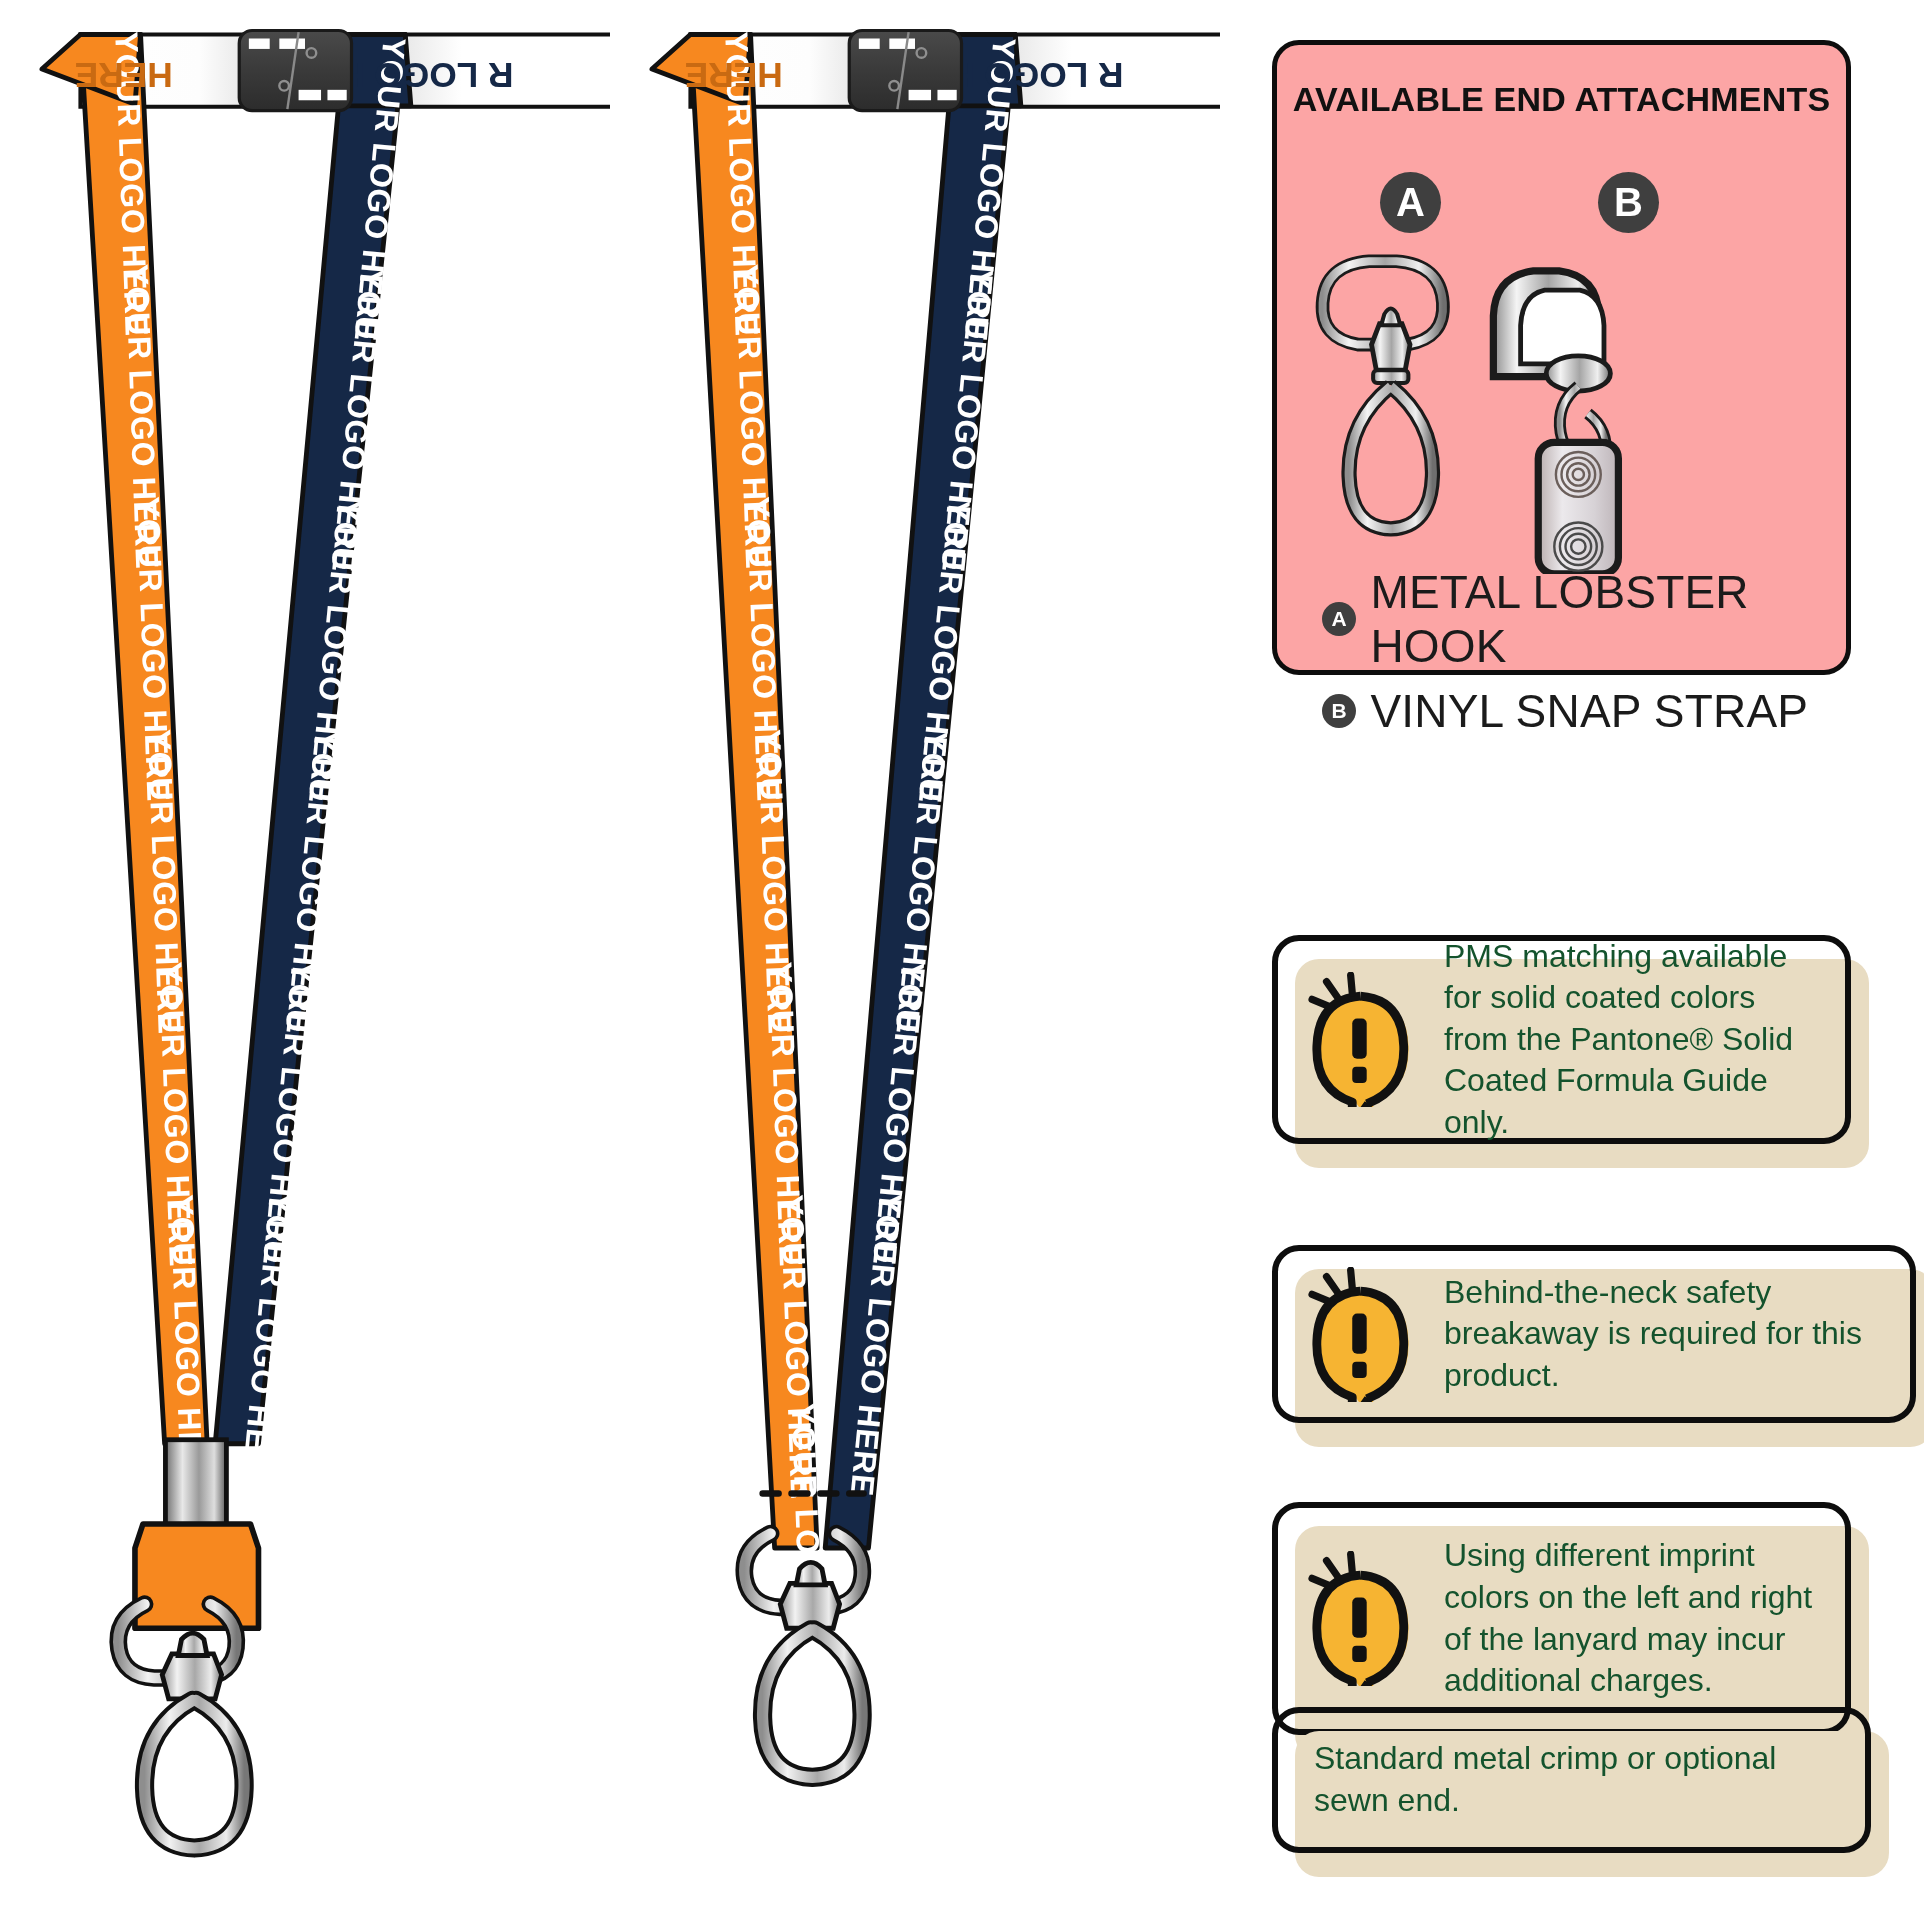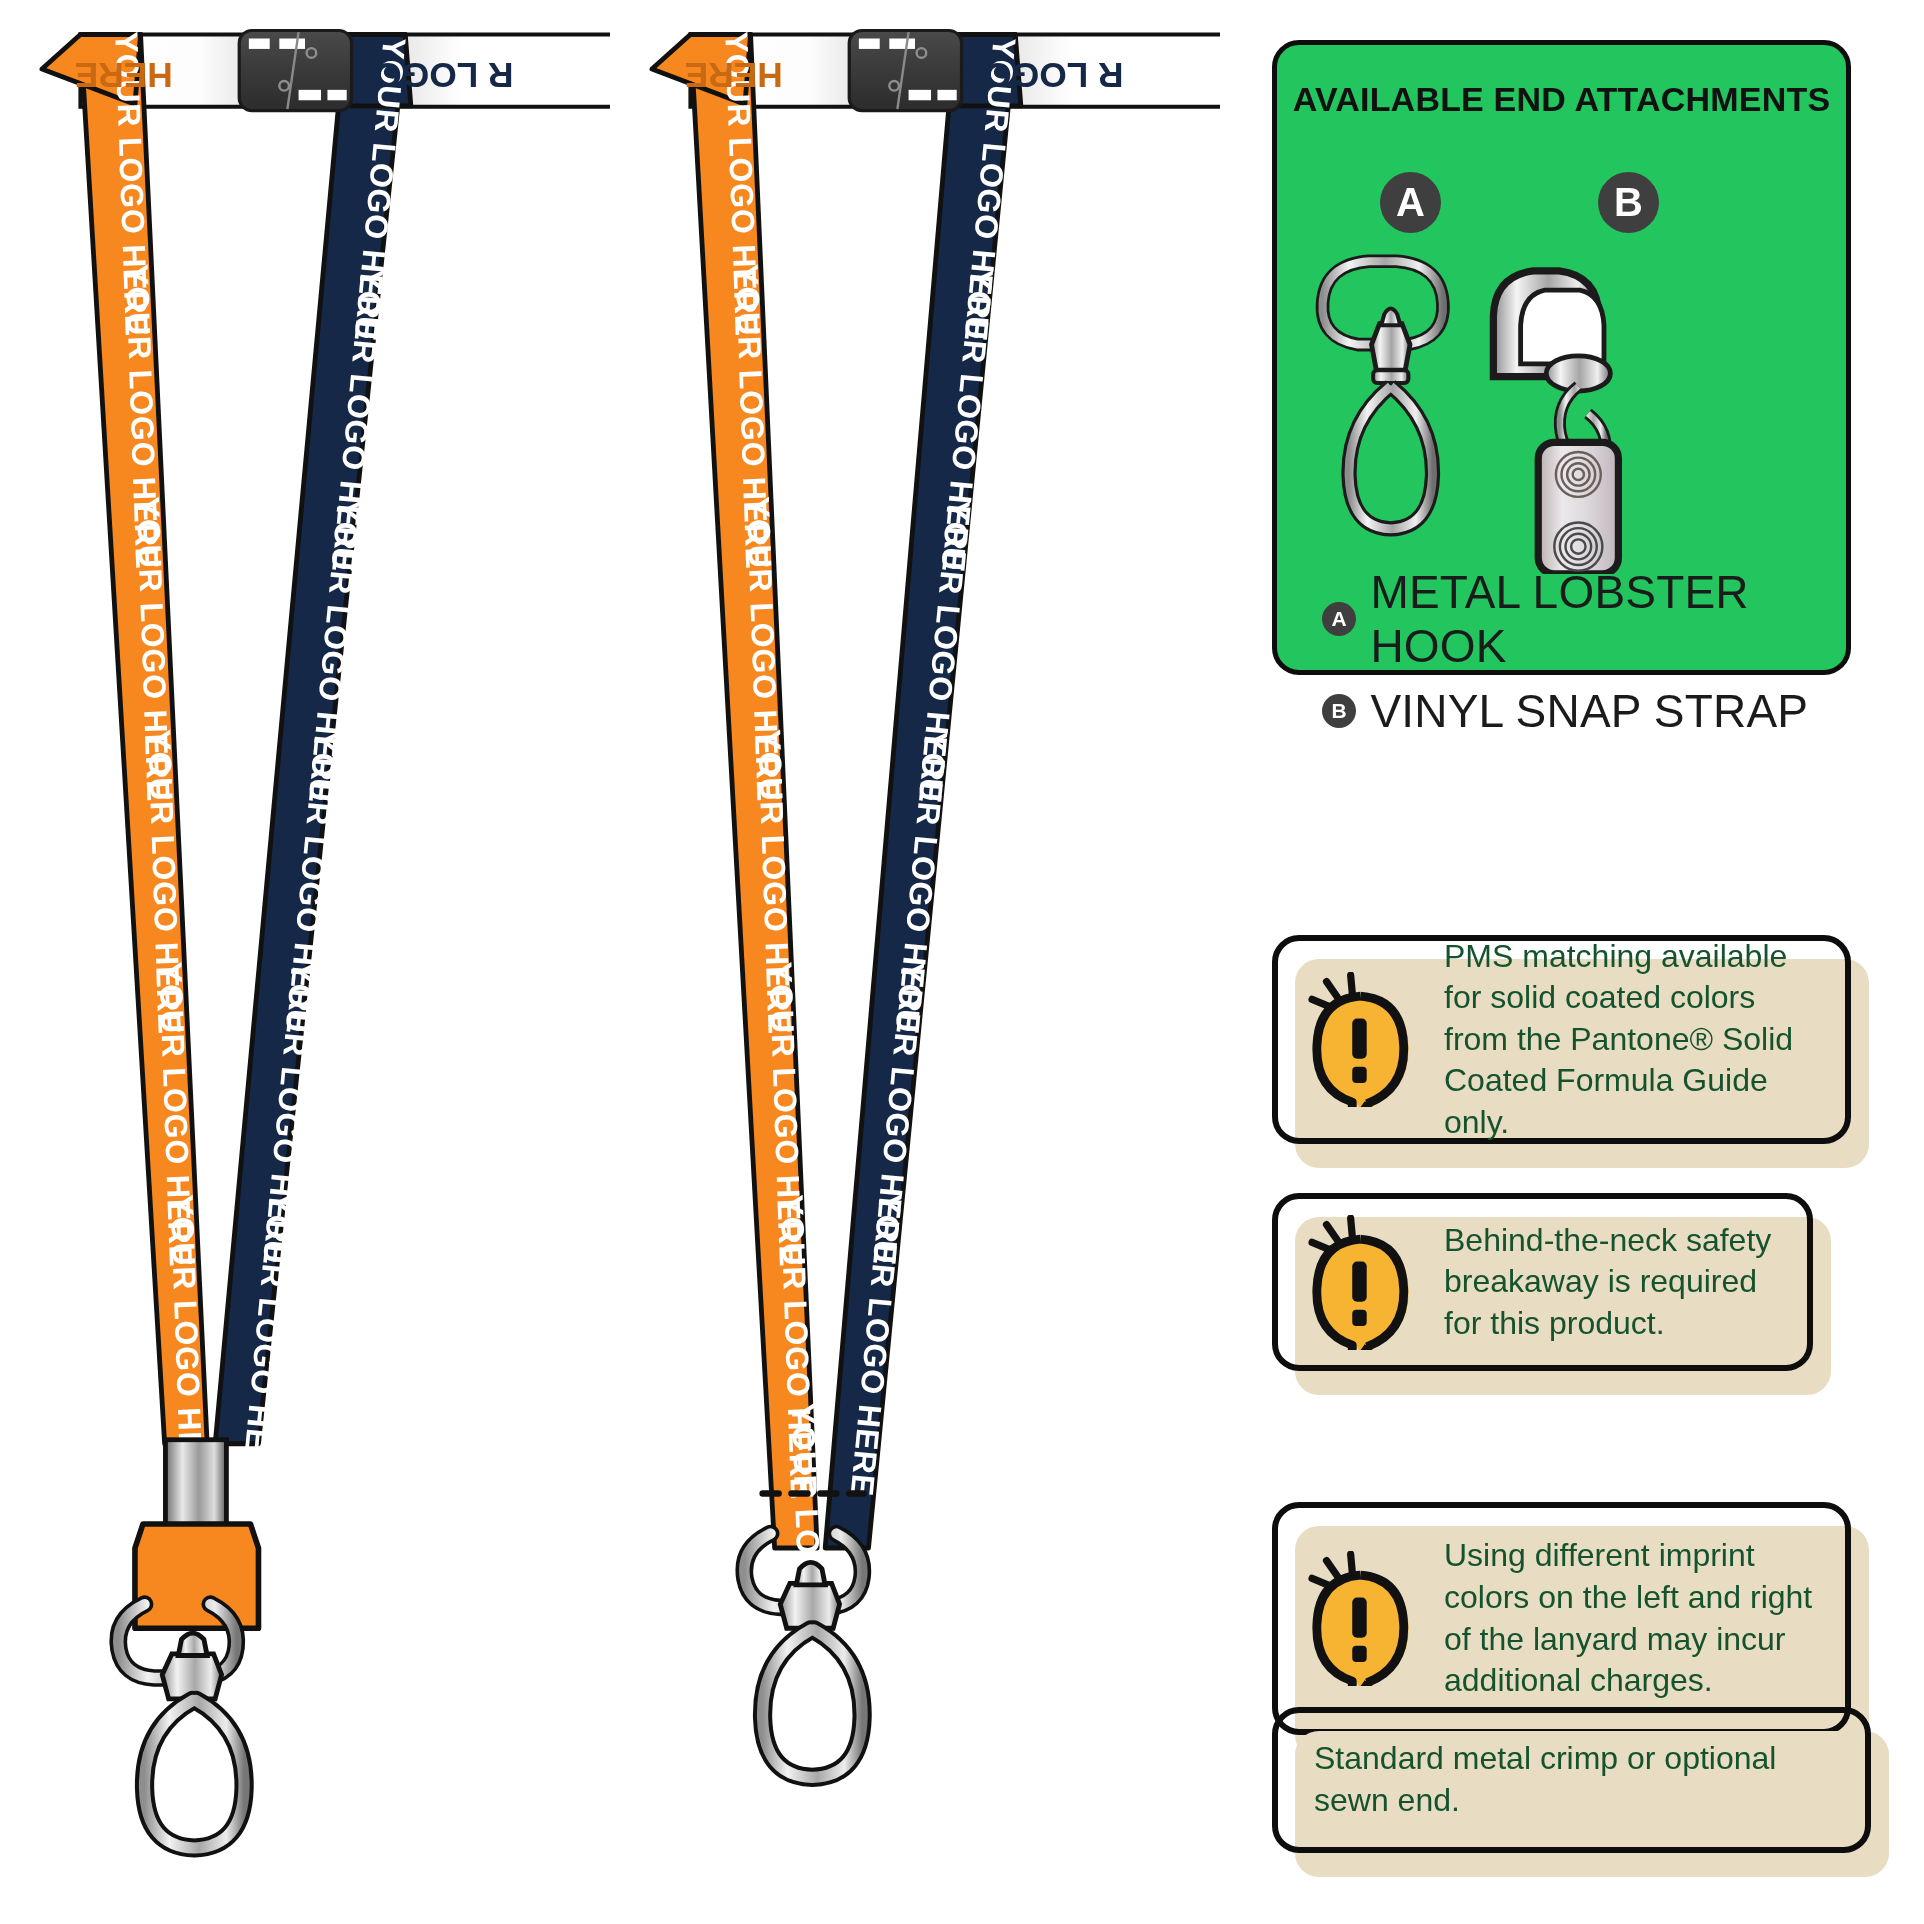--- a/index.html
+++ b/index.html
@@ -4,21 +4,21 @@
 <style>
   html,body{margin:0;padding:0;background:#ffffff;}
   body{width:1925px;height:1925px;position:relative;overflow:hidden;
        font-family:"Liberation Sans",sans-serif;}
 
   .stage{position:absolute;inset:0;}
 
   
   .panel-attach{
     position:absolute;left:1272px;top:40px;width:579px;height:635px;
-    border:5.6px solid #0d0d0d;border-radius:27px;background:#22c55e;box-sizing:border-box;
+    border:5.6px solid #0d0d0d;border-radius:27px;background:#fca5a5;box-sizing:border-box;
   }
   .attach-title{
     position:absolute;top:35px;left:0;width:100%;text-align:center;
     font-size:34px;font-weight:bold;letter-spacing:0.2px;color:#111;
   }
   .badge{
     position:absolute;width:61px;height:61px;border-radius:50%;background:#3f3f3f;
     color:#fff;font-size:40px;font-weight:bold;line-height:61px;text-align:center;
   }
   .badge.a{left:103px;top:127px;}
@@ -42,21 +42,21 @@
   .note-frame{
     position:absolute;inset:0;border:6.4px solid #0d0d0d;border-radius:27px;
     background:transparent;box-sizing:border-box;
   }
   .note-body{position:absolute;inset:0;display:flex;align-items:center;
              padding:0 27px 0 24px;box-sizing:border-box;}
   .note-text{font-size:32px;line-height:1.30;color:#14532d;font-weight:300;}
   .warn-wrap{flex:none;width:135px;height:135px;position:relative;margin-right:13px;}
 
   .n1{top:935px;width:579px;height:209px;}
-  .n2{top:1193px;width:541px;height:178px;}
+  .n2{top:1245px;width:644px;height:178px;}
   .n3{top:1502px;width:579px;height:233px;}
   .n4{top:1707px;width:579px;height:146px;padding-left:20px;}
   .n4 .note-body{padding-left:42px;}
 
   
   .lan{position:absolute;top:0;}
   .lan.l1{left:0px;}
   .lan.l2{left:610px;}
 </style>
 </head>

